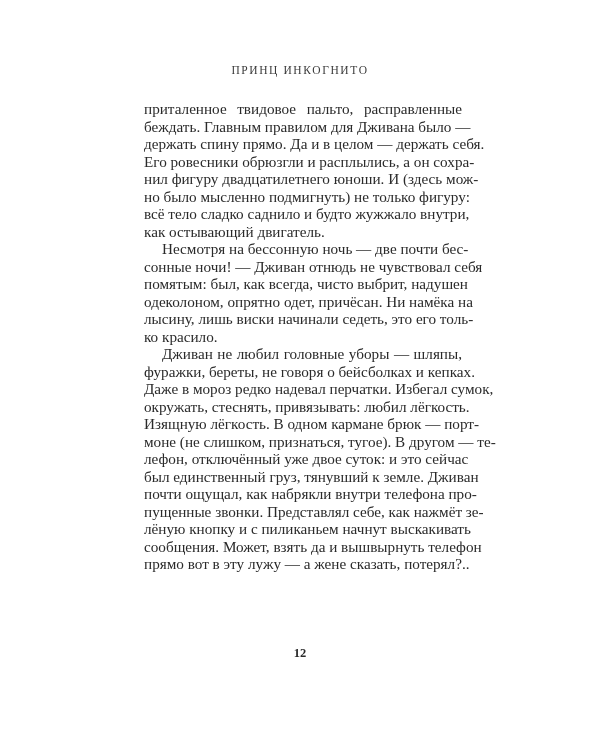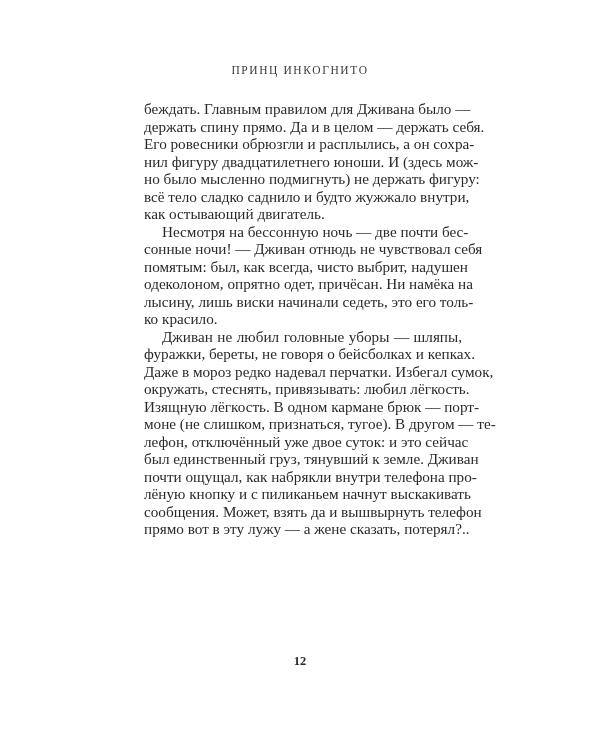--- a/index.html
+++ b/index.html
@@ -19,35 +19,36 @@
     font-size: 15.2px; line-height: 17.5px;
   }
   .line {
     display: block; height: 17.5px; white-space: nowrap;
     text-align: justify; text-align-last: justify;
   }
   .line.last { text-align-last: left; }
   .line.indent { text-indent: 18px; }
   .folio {
     position: absolute; top: 646px; left: 0; width: 600px;
-    text-align: center; font-size: 12.5px; font-weight: bold; color: #2a2a2a; margin-top: 8px;
+    text-align: center; font-size: 12.5px; font-weight: bold; color: #2a2a2a;
   }
 </style>
 </head>
 <body>
 
 <div class="running-head">ПРИНЦ ИНКОГНИТО</div>
 
 <div class="text-block">
   <div>
+    <span class="line">приталенное твидовое пальто, расправленные</span>
     <span class="line">беждать. Главным правилом для Дживана было —</span>
     <span class="line">держать спину прямо. Да и в целом — держать себя.</span>
     <span class="line">Его ровесники обрюзгли и расплылись, а он сохра-</span>
     <span class="line">нил фигуру двадцатилетнего юноши. И (здесь мож-</span>
-    <span class="line">но было мысленно подмигнуть) не держать фигуру:</span>
+    <span class="line">но было мысленно подмигнуть) не только фигуру:</span>
     <span class="line">всё тело сладко саднило и будто жужжало внутри,</span>
     <span class="line last">как остывающий двигатель.</span>
   </div>
   <div>
     <span class="line indent">Несмотря на бессонную ночь — две почти бес-</span>
     <span class="line">сонные ночи! — Дживан отнюдь не чувствовал себя</span>
     <span class="line">помятым: был, как всегда, чисто выбрит, надушен</span>
     <span class="line">одеколоном, опрятно одет, причёсан. Ни намёка на</span>
     <span class="line">лысину, лишь виски начинали седеть, это его толь-</span>
     <span class="line last">ко красило.</span>
@@ -55,19 +56,20 @@
   <div>
     <span class="line indent">Дживан не любил головные уборы — шляпы,</span>
     <span class="line">фуражки, береты, не говоря о бейсболках и кепках.</span>
     <span class="line">Даже в мороз редко надевал перчатки. Избегал сумок,</span>
     <span class="line">окружать, стеснять, привязывать: любил лёгкость.</span>
     <span class="line">Изящную лёгкость. В одном кармане брюк — порт-</span>
     <span class="line">моне (не слишком, признаться, тугое). В другом — те-</span>
     <span class="line">лефон, отключённый уже двое суток: и это сейчас</span>
     <span class="line">был единственный груз, тянувший к земле. Дживан</span>
     <span class="line">почти ощущал, как набрякли внутри телефона про-</span>
+    <span class="line">пущенные звонки. Представлял себе, как нажмёт зе-</span>
     <span class="line">лёную кнопку и с пиликаньем начнут выскакивать</span>
     <span class="line">сообщения. Может, взять да и вышвырнуть телефон</span>
     <span class="line last">прямо вот в эту лужу — а жене сказать, потерял?..</span>
   </div>
 </div>
 
 <div class="folio">12</div>
 
 </body></html>

